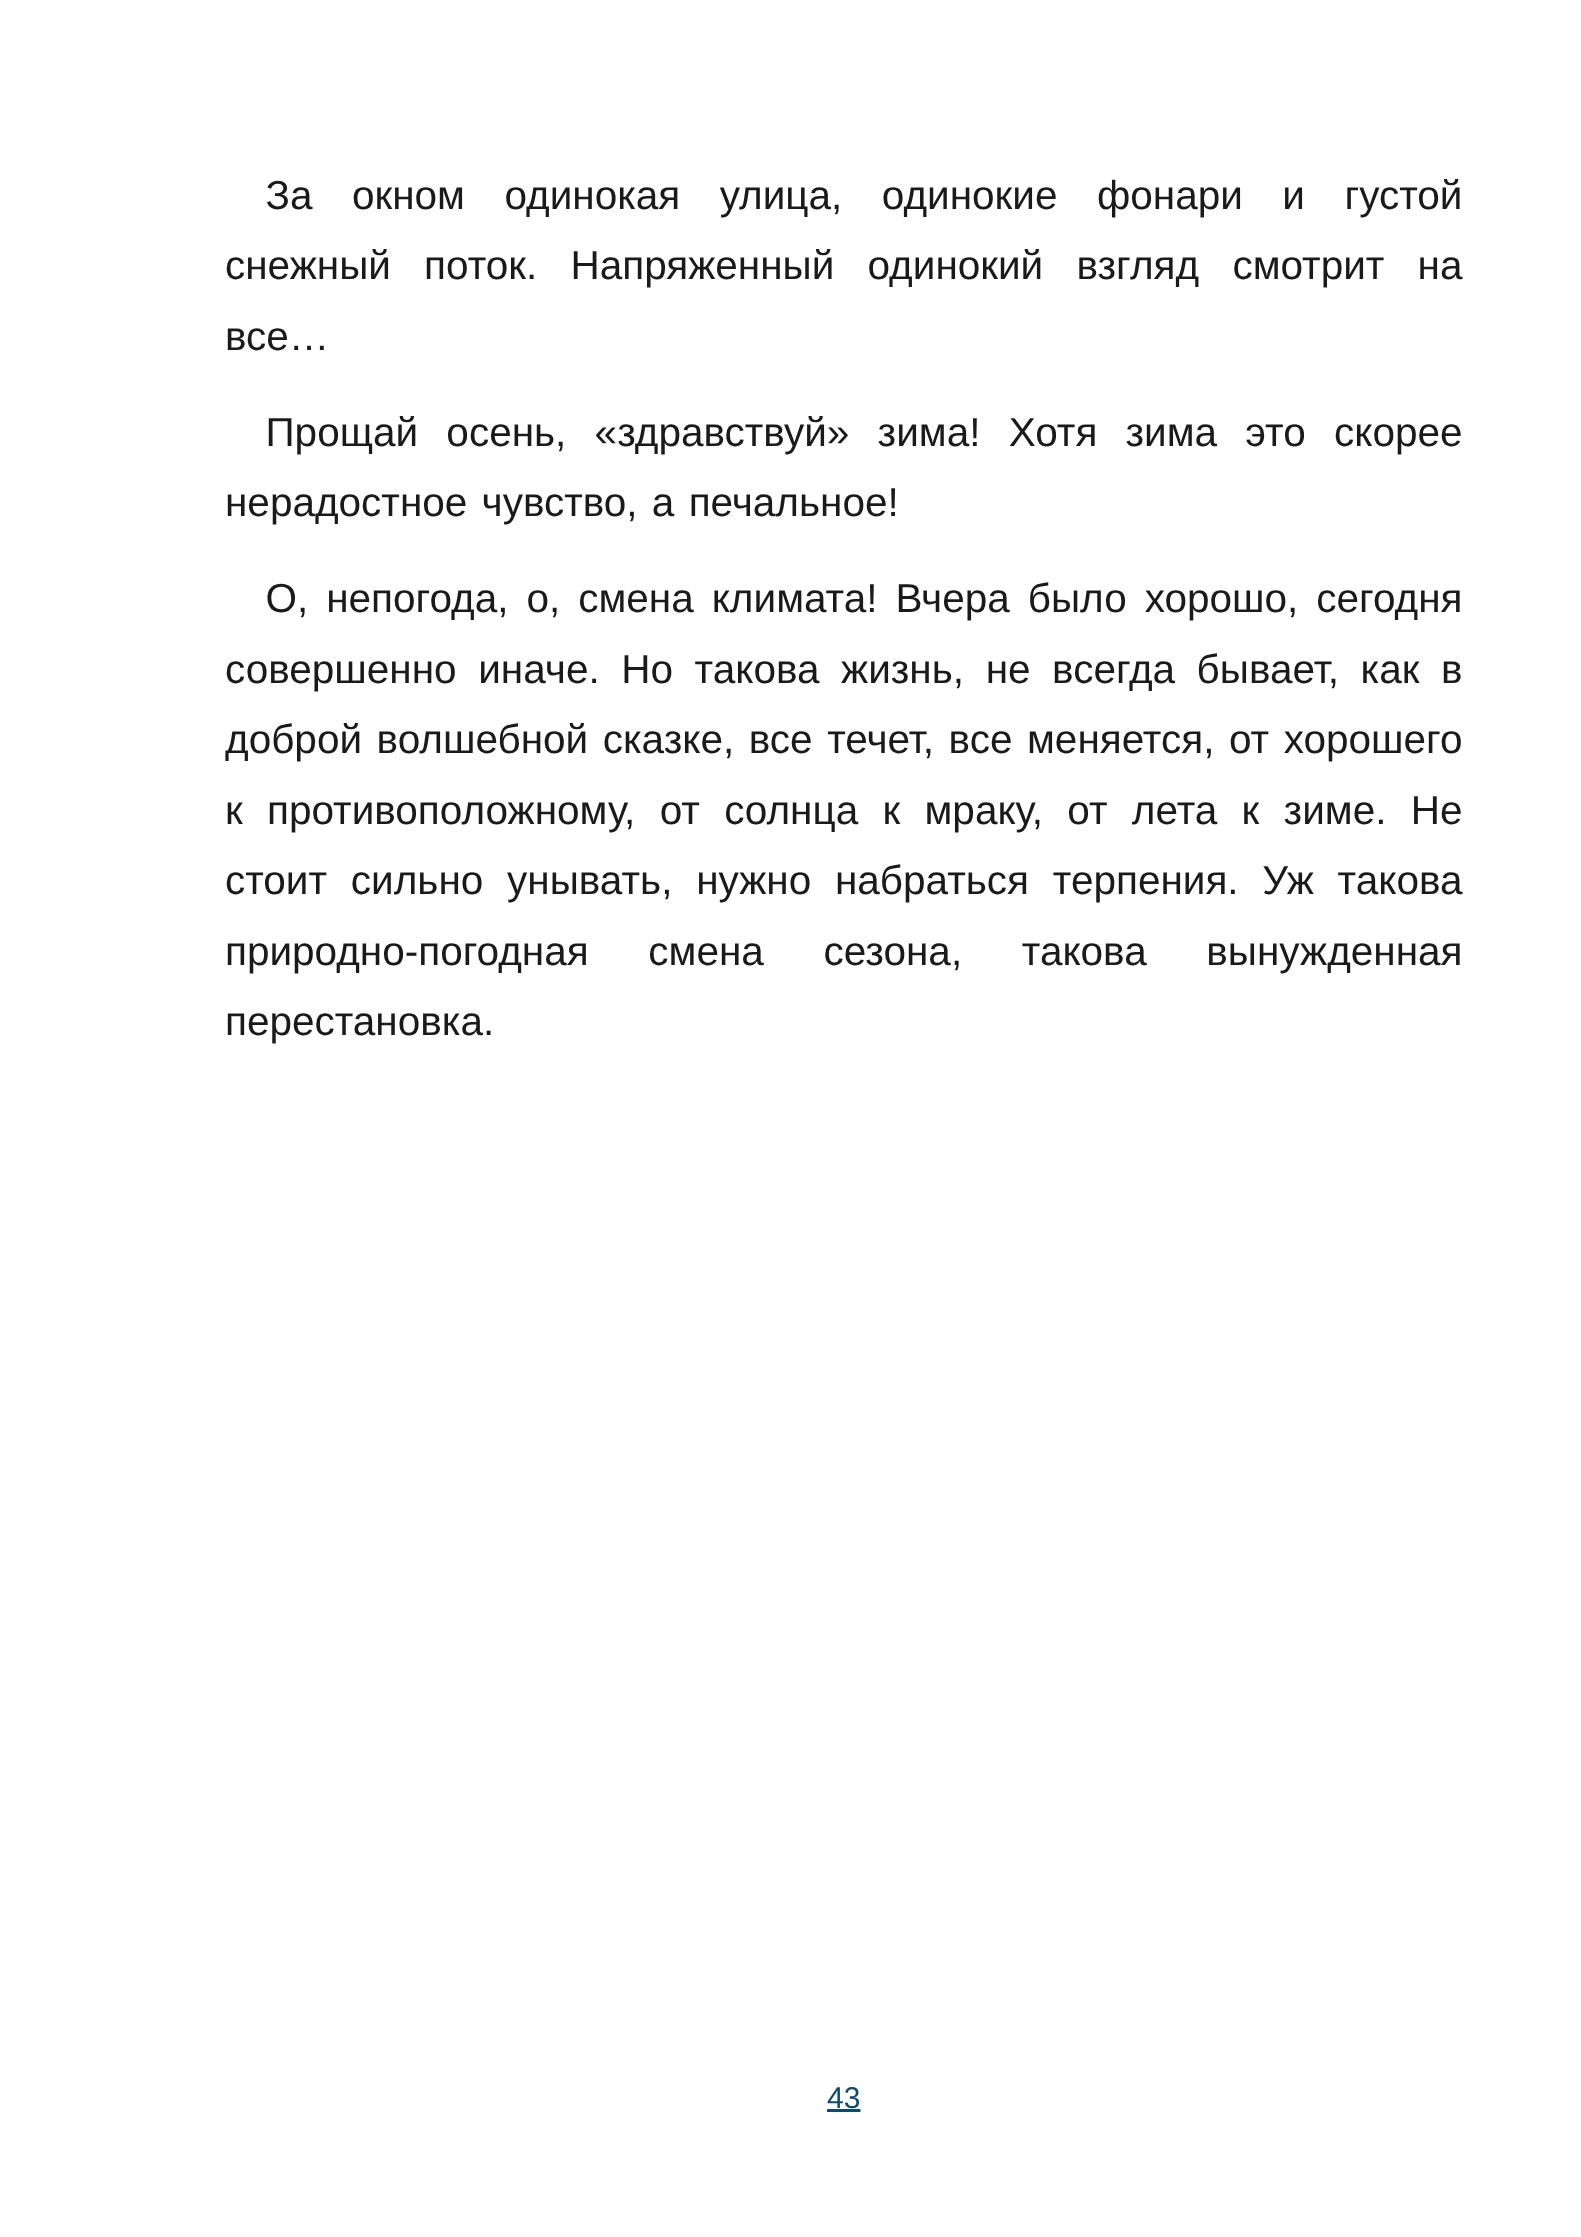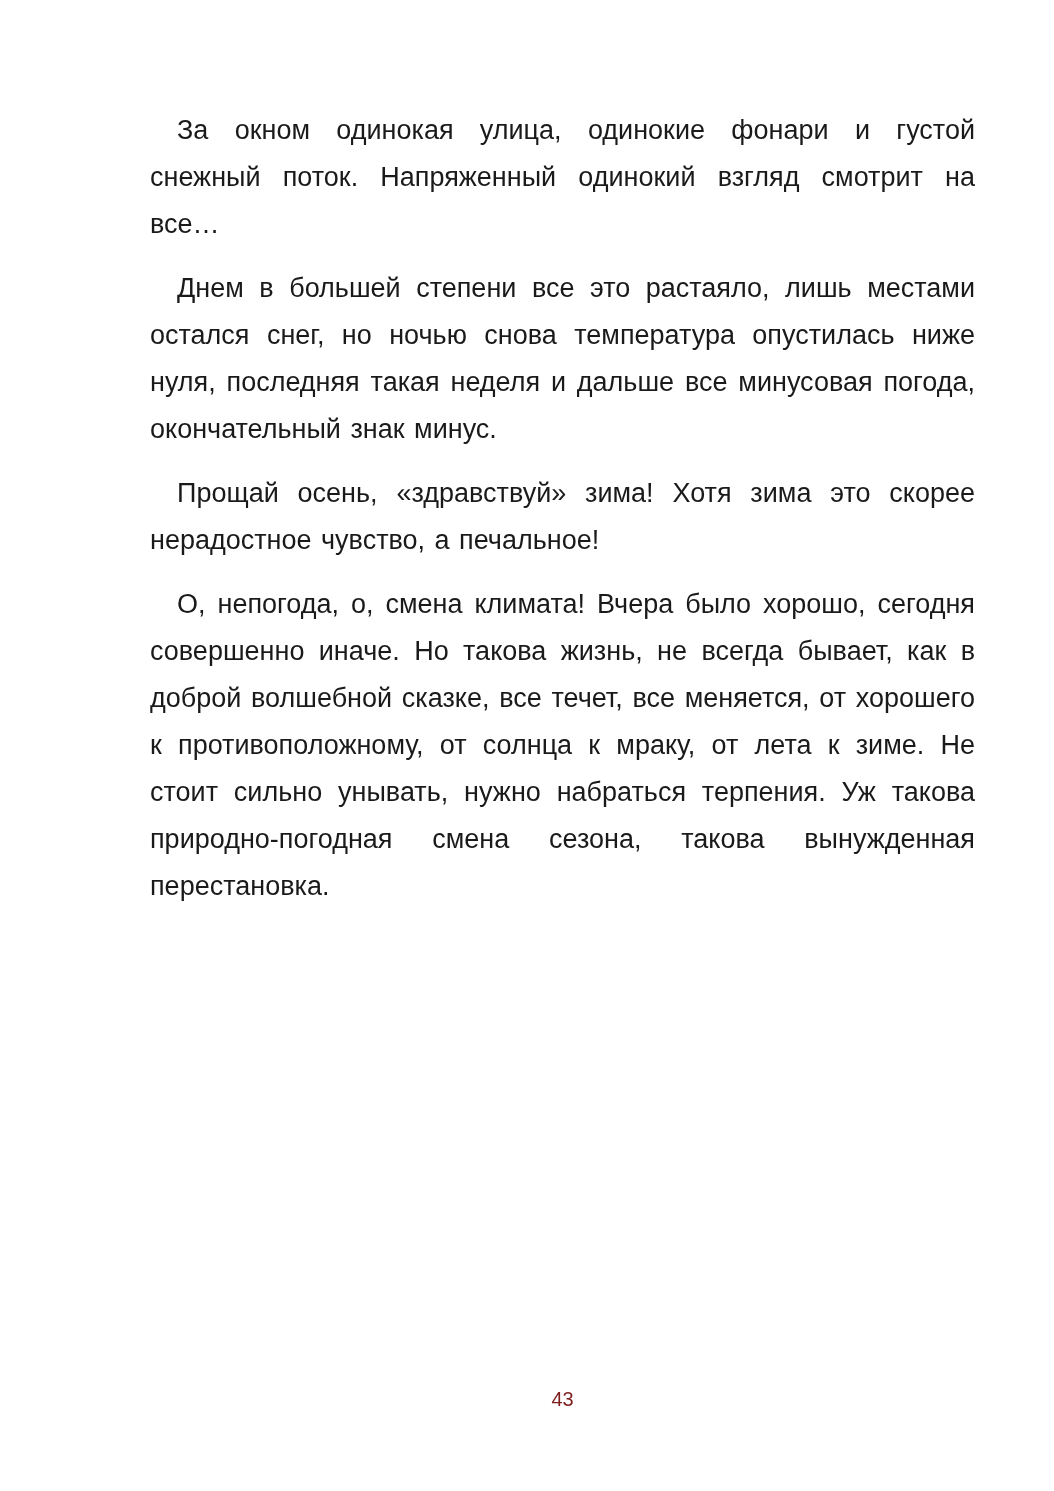--- a/index.html
+++ b/index.html
@@ -35,29 +35,29 @@
     margin: 0 0 17px 0;
     text-indent: 27px;
     word-spacing: 2px;
   }
   .page-number {
     position: absolute;
     top: 1372px;
     left: 150px;
     width: 825px;
     text-align: center;
-    color: #7f1d1d;
+    color: #0c4a6e;
     font-size: 20px;
     line-height: 24px;
+    text-decoration: underline;
   }
 </style>
 </head>
 <body>
 
 <div class="page">
   <div class="text-block">
     <p>За окном одинокая улица, одинокие фонари и густой снежный поток. Напряженный одинокий взгляд смотрит на все…</p>
-    <p>Днем в большей степени все это растаяло, лишь местами остался снег, но ночью снова температура опустилась ниже нуля, последняя такая неделя и дальше все минусовая погода, окончательный знак минус.</p>
     <p>Прощай осень, «здравствуй» зима! Хотя зима это скорее нерадостное чувство, а печальное!</p>
     <p>О, непогода, о, смена климата! Вчера было хорошо, сегодня совершенно иначе. Но такова жизнь, не всегда бывает, как в доброй волшебной сказке, все течет, все меняется, от хорошего к противоположному, от солнца к мраку, от лета к зиме. Не стоит сильно унывать, нужно набраться терпения. Уж такова природно-погодная смена сезона, такова вынужденная перестановка.</p>
   </div>
   <div class="page-number">43</div>
 </div>
 
 </body></html>

